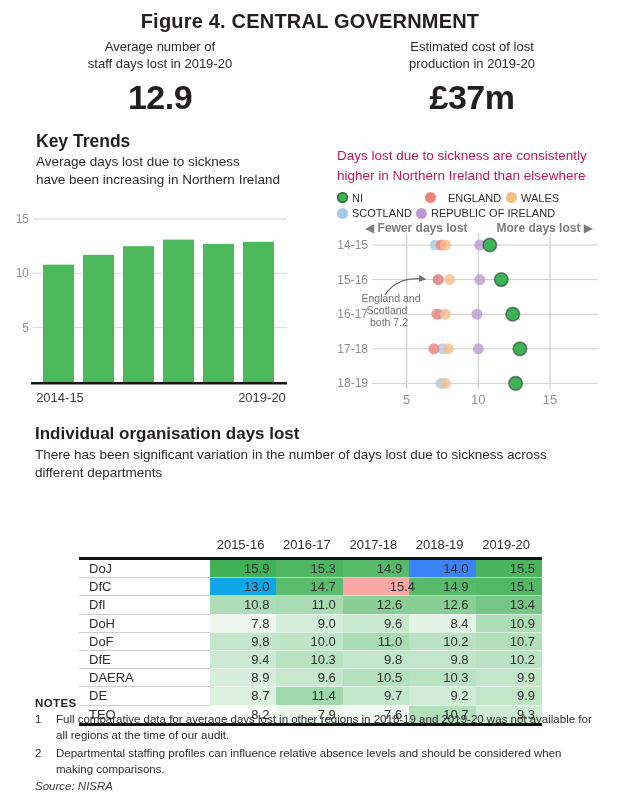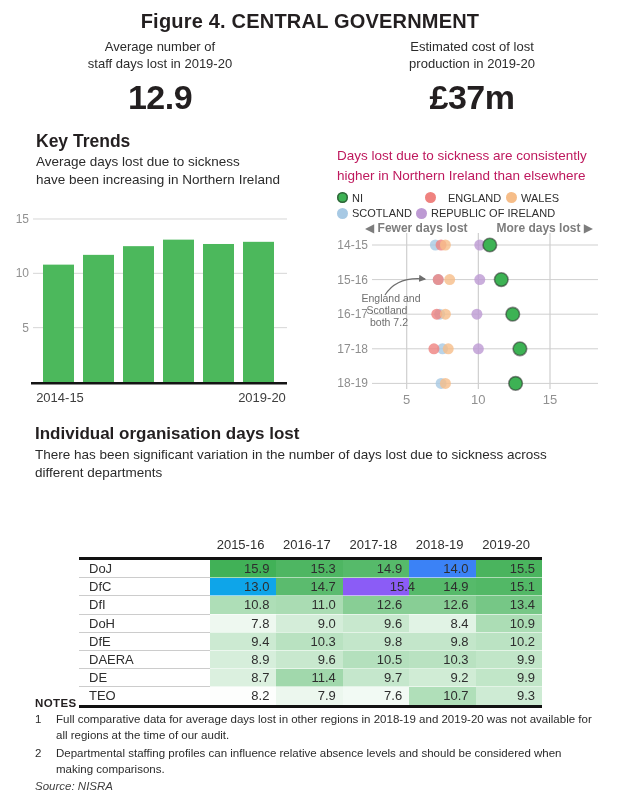--- a/index.html
+++ b/index.html
@@ -187,39 +187,47 @@
           <td style="background: rgb(65, 177, 87);">15.9</td>
           <td style="background: rgb(78, 182, 98);">15.3</td>
           <td style="background: rgb(86, 186, 106);">14.9</td>
           <td style="background: #3b82f6;">14.0</td>
           <td style="background: rgb(74, 180, 94);">15.5</td>
         </tr>
         <tr class="">
           <td class="rowlabel">DfC</td>
           <td style="background: #0ea5e9;">13.0</td>
           <td style="background: rgb(91, 187, 110);">14.7</td>
-          <td style="background: #8b5cf6; padding-left: 47px;">15.4</td>
+          <td style="background: #fca5a5; padding-left: 47px;">15.4</td>
           <td style="background: rgb(86, 186, 106);">14.9</td>
           <td style="background: rgb(82, 184, 102);">15.1</td>
         </tr>
         <tr class="">
           <td class="rowlabel">DfI</td>
           <td style="background: rgb(174, 222, 183);">10.8</td>
           <td style="background: rgb(170, 220, 179);">11.0</td>
           <td style="background: rgb(136, 206, 149);">12.6</td>
           <td style="background: rgb(136, 206, 149);">12.6</td>
           <td style="background: rgb(118, 199, 134);">13.4</td>
         </tr>
         <tr class="">
           <td class="rowlabel">DoH</td>
           <td style="background: rgb(238, 248, 240);">7.8</td>
           <td style="background: rgb(212, 237, 217);">9.0</td>
           <td style="background: rgb(200, 232, 206);">9.6</td>
           <td style="background: rgb(225, 243, 229);">8.4</td>
           <td style="background: rgb(172, 221, 181);">10.9</td>
+        </tr>
+        <tr class="">
+          <td class="rowlabel">DoF</td>
+          <td style="background: rgb(195, 230, 202);">9.8</td>
+          <td style="background: rgb(191, 229, 198);">10.0</td>
+          <td style="background: rgb(170, 220, 179);">11.0</td>
+          <td style="background: rgb(187, 227, 195);">10.2</td>
+          <td style="background: rgb(176, 223, 185);">10.7</td>
         </tr>
         <tr class="">
           <td class="rowlabel">DfE</td>
           <td style="background: rgb(204, 234, 210);">9.4</td>
           <td style="background: rgb(185, 226, 193);">10.3</td>
           <td style="background: rgb(195, 230, 202);">9.8</td>
           <td style="background: rgb(195, 230, 202);">9.8</td>
           <td style="background: rgb(187, 227, 195);">10.2</td>
         </tr>
         <tr class="">

